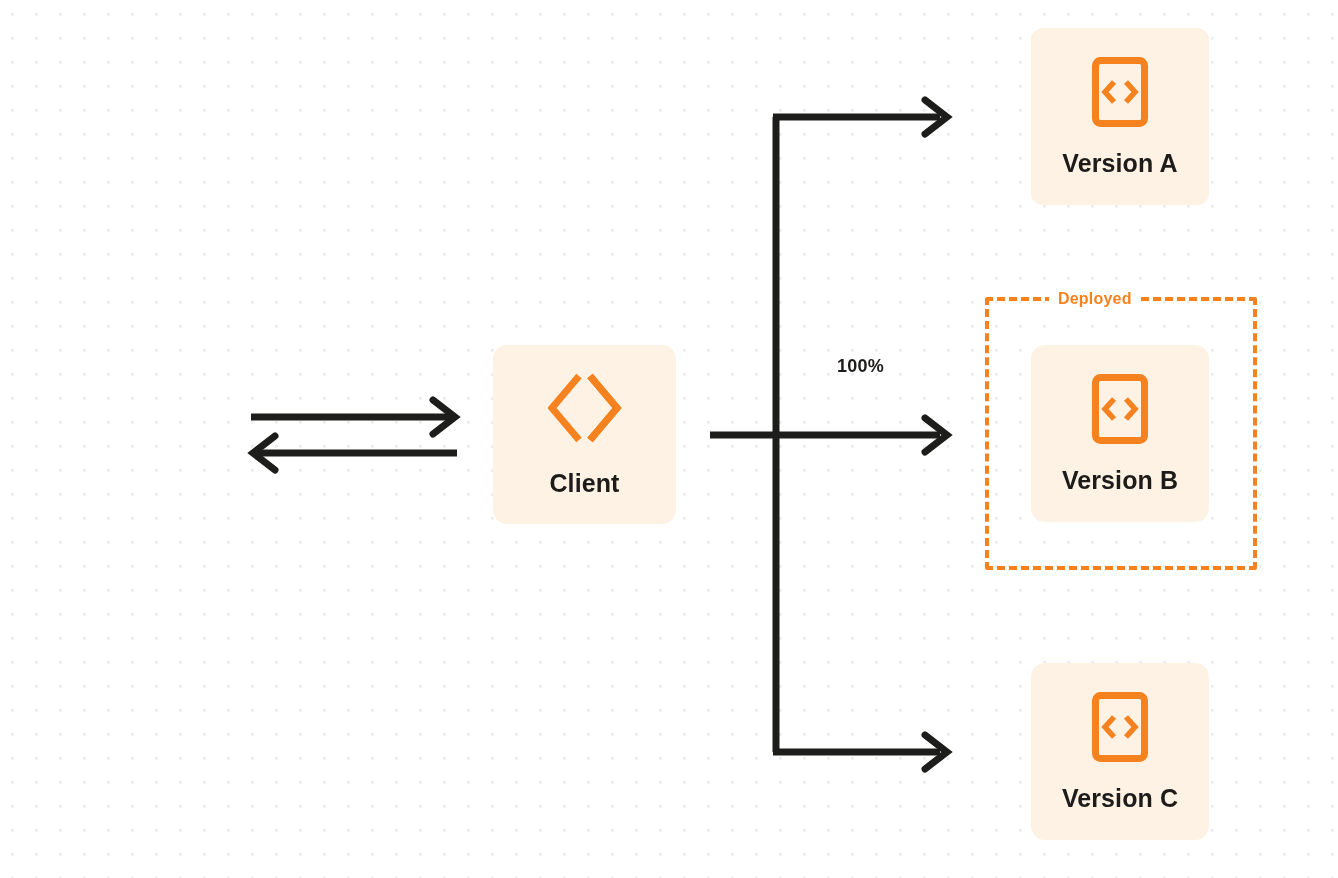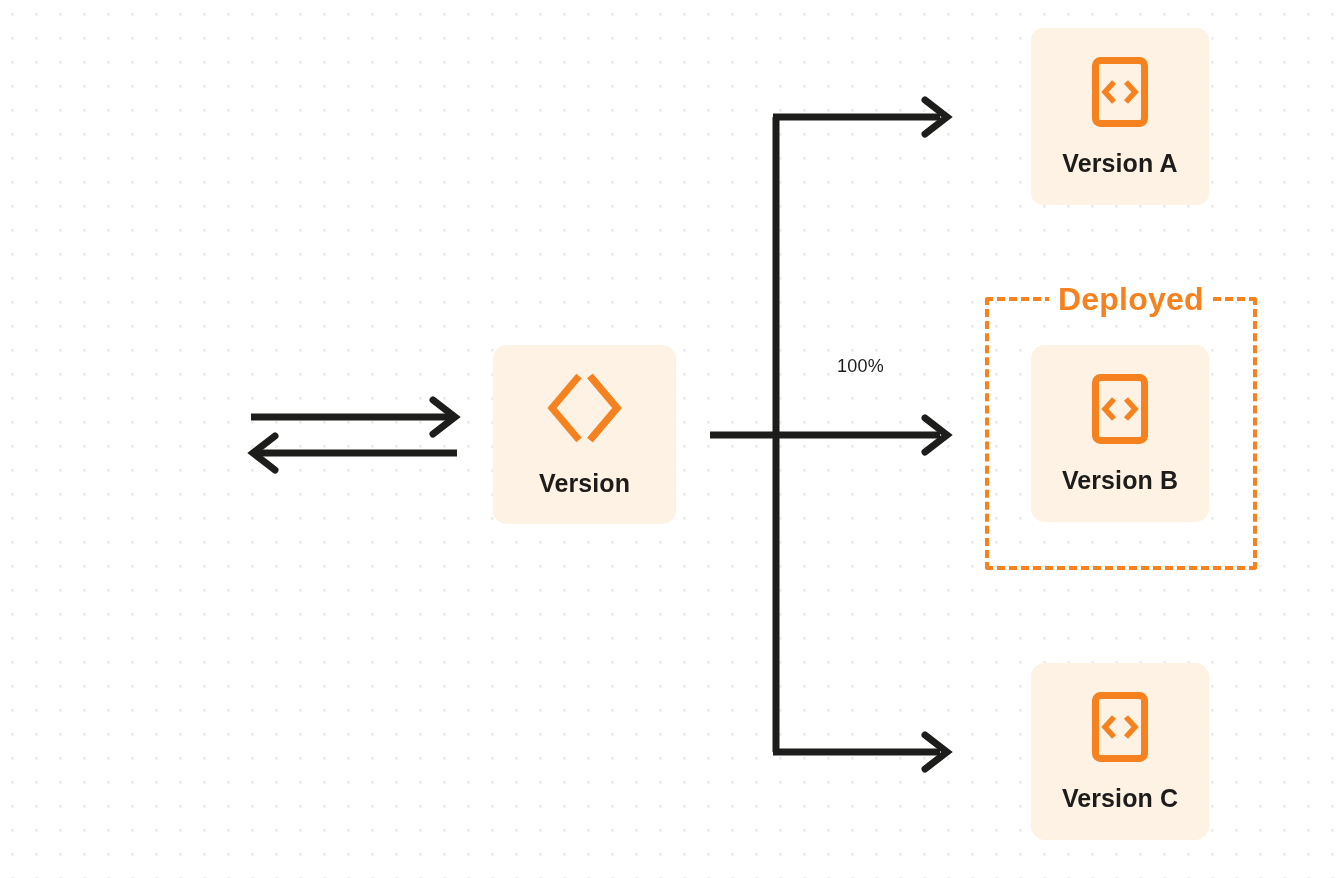--- a/index.html
+++ b/index.html
@@ -81,37 +81,37 @@
     box-sizing: border-box;
     border: 4px dashed #f6821f;
     border-radius: 3px;
   }
   #deployed-label {
     position: absolute;
     left: 1049px;
     top: 286px;
     padding: 0 9px;
     background: #ffffff;
-    font-size: 32px;
+    font-size: 16px;
     font-weight: 700;
     color: #f6821f;
     letter-spacing: 0.2px;
     line-height: 26px;
     white-space: nowrap;
   }
 
   
   #traffic-label {
     position: absolute;
     left: 783px;
     top: 350px;
     width: 155px;
     text-align: center;
     font-size: 18px;
-    font-weight: 400;
+    font-weight: 700;
     color: #1d1c1a;
     line-height: 33px;
     letter-spacing: 0.3px;
   }
 
   
   #connectors {
     position: absolute;
     left: 0;
     top: 0;
@@ -165,21 +165,21 @@
   <div id="worker-node" class="node">
     <span class="icon-worker">
       <svg width="78" height="74" viewBox="0 0 78 74" xmlns="http://www.w3.org/2000/svg">
         <g fill="none" stroke="#f6821f" stroke-width="7" stroke-linecap="butt" stroke-linejoin="miter">
           <path d="M 33 5 L 6 37 L 33 69"></path>
           <path d="M 44 5 L 71 37 L 44 69"></path>
           <path d="M 58 5 L 85 37 L 58 69" transform="translate(-14,0)"></path>
         </g>
       </svg>
     </span>
-    <span class="node-label">Version</span>
+    <span class="node-label">Client</span>
   </div>
 
   <div id="deployed-group"></div>
   <div id="deployed-label">Deployed</div>
 
   <div id="version-a-node" class="node version-node">
     <span class="icon-code">
       <svg width="58" height="72" viewBox="0 0 58 72" xmlns="http://www.w3.org/2000/svg">
         <rect x="4.5" y="4.5" width="49" height="63" rx="5" ry="5" fill="none" stroke="#f6821f" stroke-width="7"></rect>
         <path d="M 23 26 L 14 36 L 23 46" fill="none" stroke="#f6821f" stroke-width="5.5" stroke-linecap="butt" stroke-linejoin="miter"></path>

